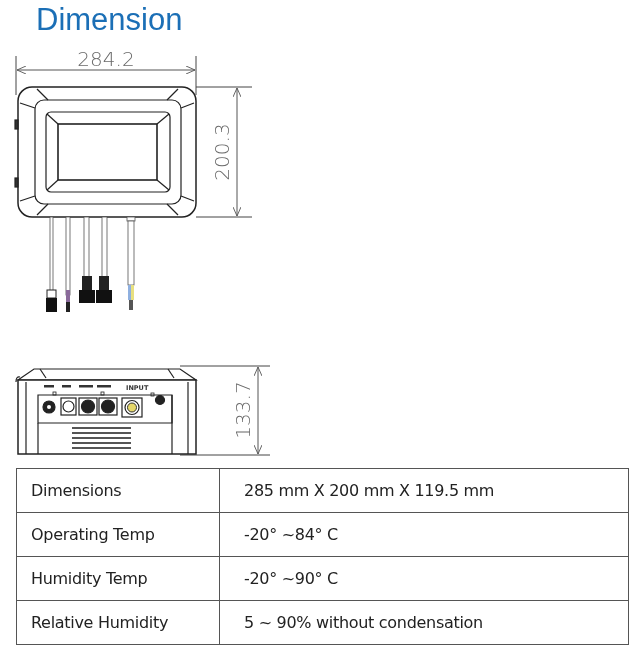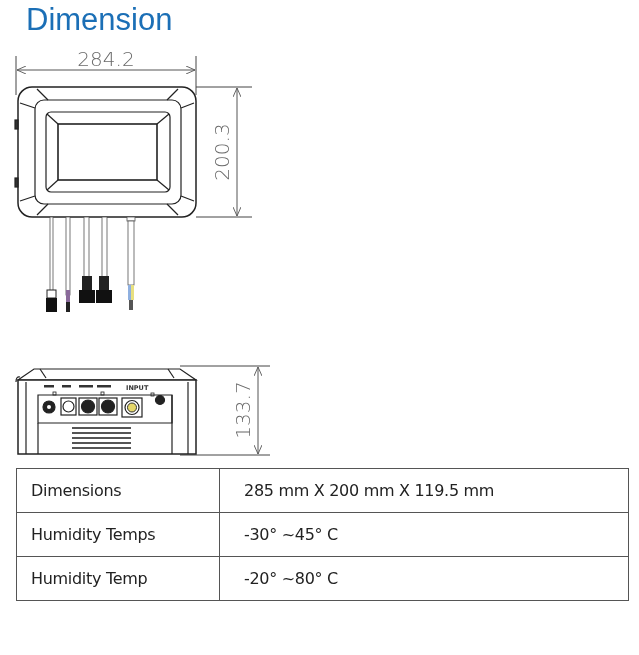--- a/index.html
+++ b/index.html
@@ -1,17 +1,17 @@
 <!DOCTYPE html>
 <html><head>
 <meta charset="utf-8">
 <style>
   html, body { margin: 0; padding: 0; background: #ffffff; }
   body { width: 639px; height: 655px; position: relative; overflow: hidden; font-family: "Liberation Sans", sans-serif; }
-  .title { position: absolute; left: 26px; top: 2px; font-size: 31px; color: #1b6fb6; font-family: "Liberation Sans", sans-serif; letter-spacing: 0px; }
+  .title { position: absolute; left: 36px; top: 2px; font-size: 31px; color: #1b6fb6; font-family: "Liberation Sans", sans-serif; letter-spacing: 0px; }
   svg.drawing { position: absolute; left: 0; top: 0; }
   .dimtext { font-family: "DejaVu Sans", sans-serif; fill: #6a6a6a; font-weight: 300; }
   .spec-table { position: absolute; left: 16px; top: 468px; width: 613px; border-collapse: collapse; border: 1.5px solid #555; }
   .spec-table td { border: 1.3px solid #555; height: 43px; padding: 0; font-family: "DejaVu Sans", sans-serif; font-size: 16px; color: #222; vertical-align: middle; }
   .spec-table td.label { width: 188px; padding-left: 14px; letter-spacing: -0.3px; }
   .spec-table td.value { padding-left: 24px; letter-spacing: -0.3px; }
 </style>
 </head>
 <body>
 
@@ -151,21 +151,25 @@
   </g>
 </svg>
 
 <table class="spec-table">
   <tbody>
     <tr>
       <td class="label">Dimensions</td>
       <td class="value">285 mm X 200 mm X 119.5 mm</td>
     </tr>
     <tr>
-      <td class="label">Humidity Temps</td>
-      <td class="value">-30° ~45° C</td>
+      <td class="label">Operating Temp</td>
+      <td class="value">-20° ~84° C</td>
     </tr>
     <tr>
       <td class="label">Humidity Temp</td>
-      <td class="value">-20° ~80° C</td>
+      <td class="value">-20° ~90° C</td>
+    </tr>
+    <tr>
+      <td class="label">Relative Humidity</td>
+      <td class="value">5  ~ 90% without condensation</td>
     </tr>
   </tbody>
 </table>
 
 </body></html>

